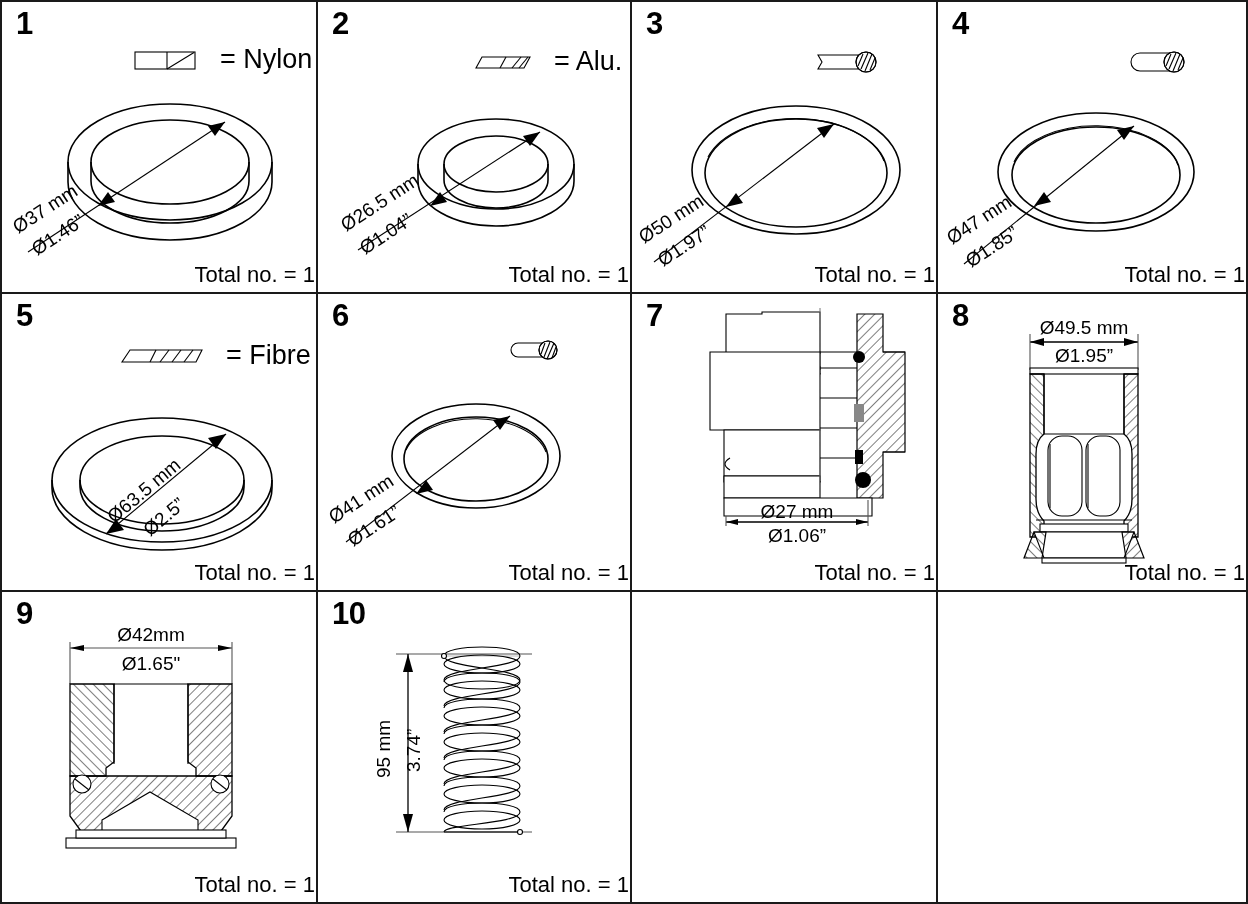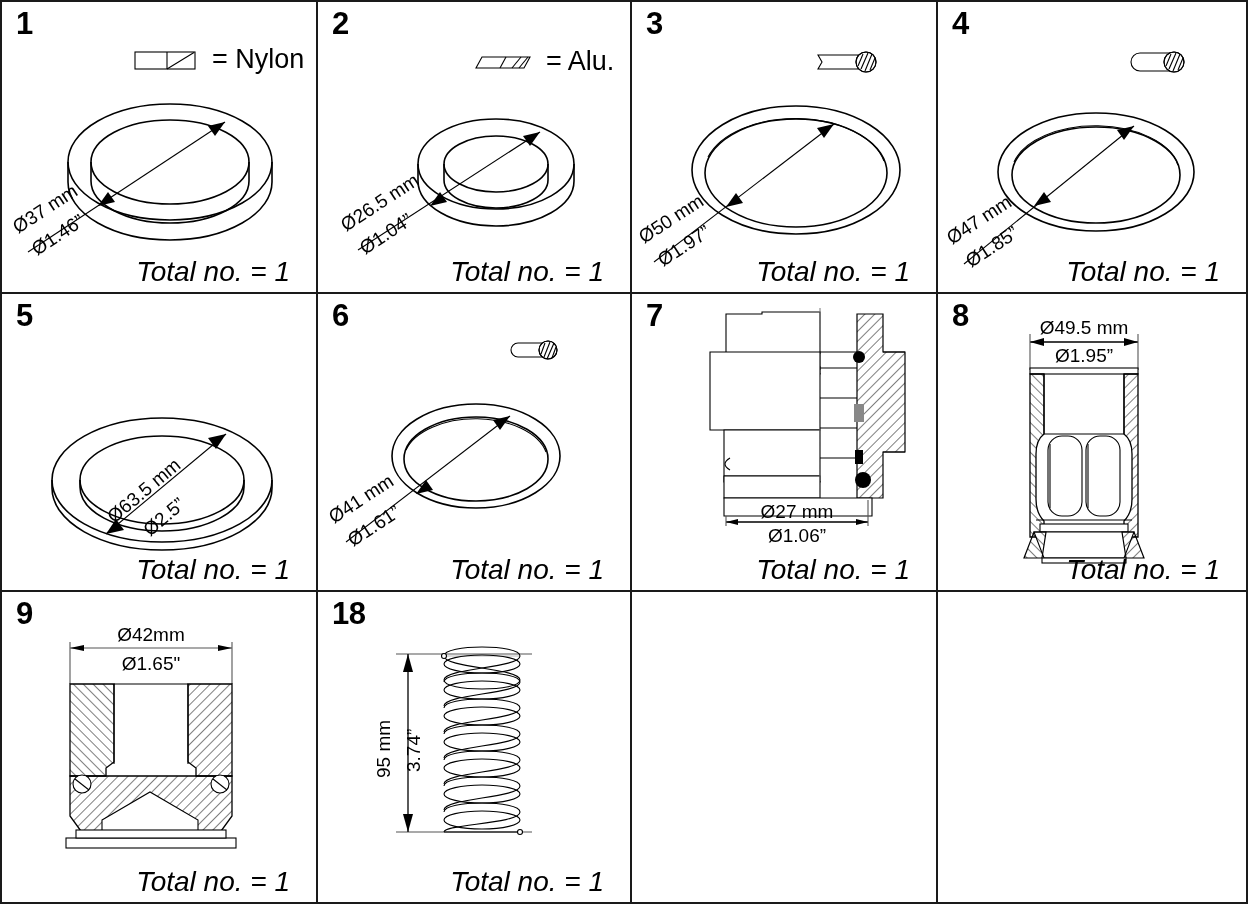--- a/index.html
+++ b/index.html
@@ -45,33 +45,32 @@
     left: 14px;
     top: 6px;
     font-size: 31px;
     font-weight: bold;
     letter-spacing: -0.5px;
     line-height: 1;
   }
 
   .total {
     position: absolute;
-    right: 26px;
+    right: 1px;
     bottom: 6px;
-    font-size: 28px;
+    font-size: 22px;
     line-height: 1;
     white-space: nowrap;
-    font-style: italic;
   }
 
   .legend {
     position: absolute;
     display: flex;
     align-items: center;
-    gap: 14px;
+    gap: 22px;
     white-space: nowrap;
   }
   .legend-text {
     font-size: 27px;
     line-height: 1;
   }
 
   svg { display: block; overflow: visible; }
   .ln  { fill: none; stroke: #000; stroke-width: 1.6; }
   .ln-t{ fill: none; stroke: #000; stroke-width: 1.1; }
@@ -209,20 +208,30 @@
         <text class="dimtxt" transform="translate(8,163) rotate(-33)">Ø47 mm</text>
         <text class="dimtxt" transform="translate(27,186) rotate(-33)">Ø1.85”</text>
       </svg>
 
       <div class="total">Total no. = 1</div>
     </div>
 
     <div class="cell">
       <div class="cell-num">5</div>
 
+      <div class="legend" style="left:118px; top:48px;">
+        <svg width="84" height="22" viewBox="0 0 84 22">
+          <polygon class="fillw-t" points="10,5 82,5 76,17 2,17"></polygon>
+          <line class="ln-t" x1="36" y1="5" x2="30" y2="17"></line>
+          <line class="ln-t" x1="40" y1="17" x2="49" y2="5"></line>
+          <line class="ln-t" x1="52" y1="17" x2="61" y2="5"></line>
+          <line class="ln-t" x1="64" y1="17" x2="73" y2="5"></line>
+        </svg>
+        <span class="legend-text">= Fibre</span>
+      </div>
 
       <svg class="art" style="left:8px; top:108px;" width="300" height="190" viewBox="0 0 300 190">
         <ellipse class="fillw" cx="152" cy="78" rx="110" ry="62"></ellipse>
         <path class="ln" d="M42,78 v8 a110,62 0 0 0 220,0 v-8"></path>
         <ellipse class="fillw" cx="152" cy="78" rx="82" ry="44"></ellipse>
         <path class="ln" d="M70,78 v7 a82,44 0 0 0 164,0 v-7"></path>
         <line class="ln-t" x1="96" y1="132" x2="216" y2="32"></line>
         <polygon class="solid" points="216,32 198,36 206,47"></polygon>
         <polygon class="solid" points="96,132 114,128 106,117"></polygon>
         <text class="dimtxt" transform="translate(104,122) rotate(-40)">Ø63.5 mm</text>
@@ -404,21 +413,21 @@
         <line class="ln-t" x1="161" y1="165" x2="175" y2="176"></line>
 
         <rect class="fillw-t" x="14" y="224" width="170" height="10"></rect>
         <rect class="fillw-t" x="24" y="216" width="150" height="8"></rect>
       </svg>
 
       <div class="total">Total no. = 1</div>
     </div>
 
     <div class="cell r3">
-      <div class="cell-num">18</div>
+      <div class="cell-num">10</div>
 
       <svg class="art" style="left:74px; top:28px;" width="240" height="270" viewBox="0 0 240 270">
 
         <line class="dimthin" x1="4" y1="34" x2="140" y2="34"></line>
         <line class="dimthin" x1="4" y1="212" x2="140" y2="212"></line>
 
         <line class="dim" x1="16" y1="34" x2="16" y2="212"></line>
         <polygon class="solid" points="16,34 11,52 21,52"></polygon>
         <polygon class="solid" points="16,212 11,194 21,194"></polygon>
         <text class="dimtxt" transform="translate(-2,158) rotate(-90)">95 mm</text>

